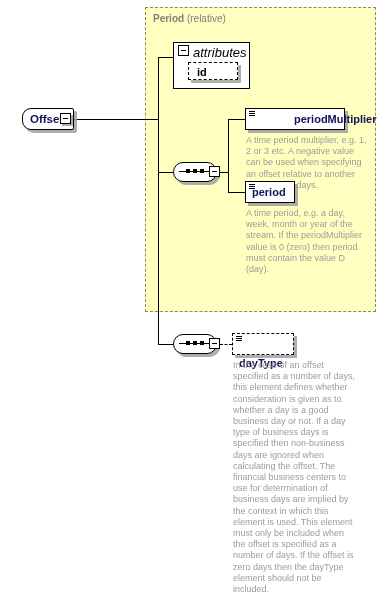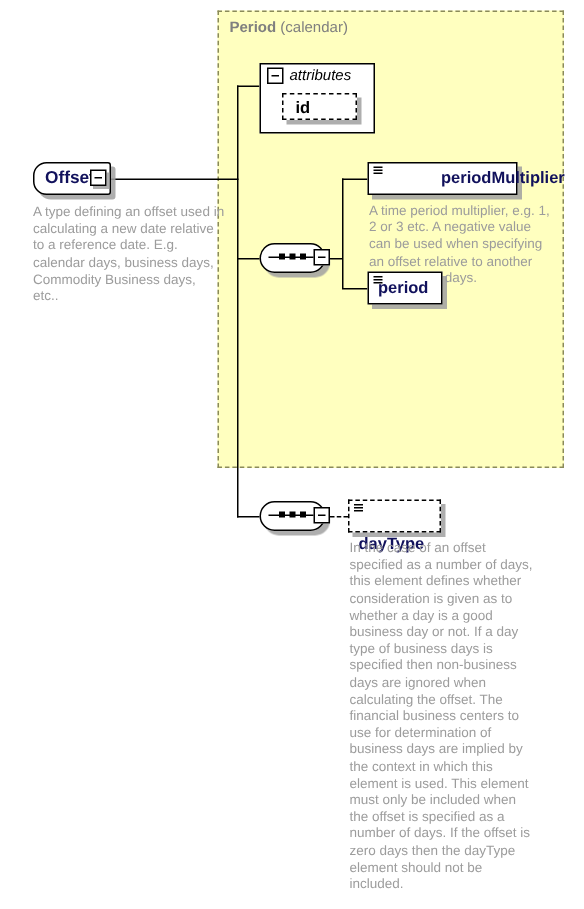--- a/index.html
+++ b/index.html
@@ -75,21 +75,21 @@
     font-size: 11px;
     font-weight: bold;
     color: #11115c;
     white-space: nowrap;
     line-height: 1;
   }
   .node-label.ital {
     font-style: italic;
     font-weight: normal;
     color: #000;
-    font-size: 10px;
+    font-size: 13px;
   }
 
   
   .type-node {
     position: absolute;
     background: #ffffff;
     border: 1px solid #000000;
     border-radius: 9px 2px 2px 9px;
     box-sizing: border-box;
     box-shadow: 3px 3px 0 0 rgba(160,160,160,0.85);
@@ -187,21 +187,21 @@
     border: 1px solid #000000;
     box-sizing: border-box;
   }
 </style>
 </head>
 <body>
 
 <div id="canvas">
 
   <div class="ext-panel"></div>
-  <div class="ext-title"><span>Period</span><span class="plain">&nbsp;</span><span class="plain">(calendar)</span></div>
+  <div class="ext-title"><span>Period</span><span class="plain">&nbsp;</span><span class="plain">(relative)</span></div>
 
   <div class="line hline" style="left:74px; top:119px; width:85px;"></div>
 
   <div class="line vline" style="left:158px; top:57px; height:288px;"></div>
 
   <div class="line hline" style="left:158px; top:57px; width:15px;"></div>
 
   <div class="line hline" style="left:158px; top:172px; width:15px;"></div>
 
   <div class="line hline" style="left:158px; top:344px; width:15px;"></div>
@@ -209,21 +209,20 @@
   <div class="line hline" style="left:220px; top:172px; width:8px;"></div>
   <div class="line vline" style="left:228px; top:119px; height:73px;"></div>
   <div class="line hline" style="left:228px; top:119px; width:17px;"></div>
   <div class="line hline" style="left:228px; top:192px; width:17px;"></div>
 
   <div class="dotline" style="left:220px; top:344px; width:12px;"></div>
 
   <div class="type-node" style="left:22px; top:108px; width:52px; height:22px;"></div>
   <div class="node-label" style="left:30px; top:114px; font-size:11.5px;">Offset</div>
   <div class="minus-btn shadowed" style="left:60px; top:113px;"></div>
-  <div class="doc" style="left:22px; top:136px; width:128px;">A type defining an offset used in calculating a new date relative to a reference date. E.g. calendar days, business days, Commodity Business days, etc..</div>
 
   <div class="attr-box" style="left:173px; top:42px; width:77px; height:47px;"></div>
   <div class="minus-btn" style="left:178px; top:45px;"></div>
   <div class="node-label ital" style="left:193px; top:46px;">attributes</div>
 
   <div class="node dashed" style="left:188px; top:62px; width:50px; height:18px;"></div>
   <div class="node-label" style="left:197px; top:67px; font-weight:bold; color:#000;">id</div>
 
   <div class="seq" style="left:173px; top:162px;">
     <div class="seq-body"></div>
@@ -243,20 +242,21 @@
   <div class="node-label" style="left:252px; top:114px;margin-left:42px;">periodMultiplier</div>
   <div class="doc" style="left:246px; top:135px; width:122px;">A time period multiplier, e.g. 1, 2 or 3 etc. A negative value can be used when specifying an offset relative to another date, e.g. -2 days.</div>
 
   <div class="node" style="left:245px; top:181px; width:50px; height:22px;"></div>
   <div class="elem-mark" style="left:249px; top:184px;">
       <i></i>
       <i></i>
       <i></i>
     </div>
   <div class="node-label" style="left:252px; top:187px;">period</div>
+  <div class="doc" style="left:246px; top:208px; width:122px;">A time period, e.g. a day, week, month or year of the stream. If the periodMultiplier value is 0 (zero) then period must contain the value D (day).</div>
 
   <div class="seq" style="left:173px; top:334px;">
     <div class="seq-body"></div>
     <div class="seq-line"></div>
     <div class="dot d1"></div>
     <div class="dot d2"></div>
     <div class="dot d3"></div>
   </div>
   <div class="minus-btn" style="left:209px; top:338px;"></div>
 

